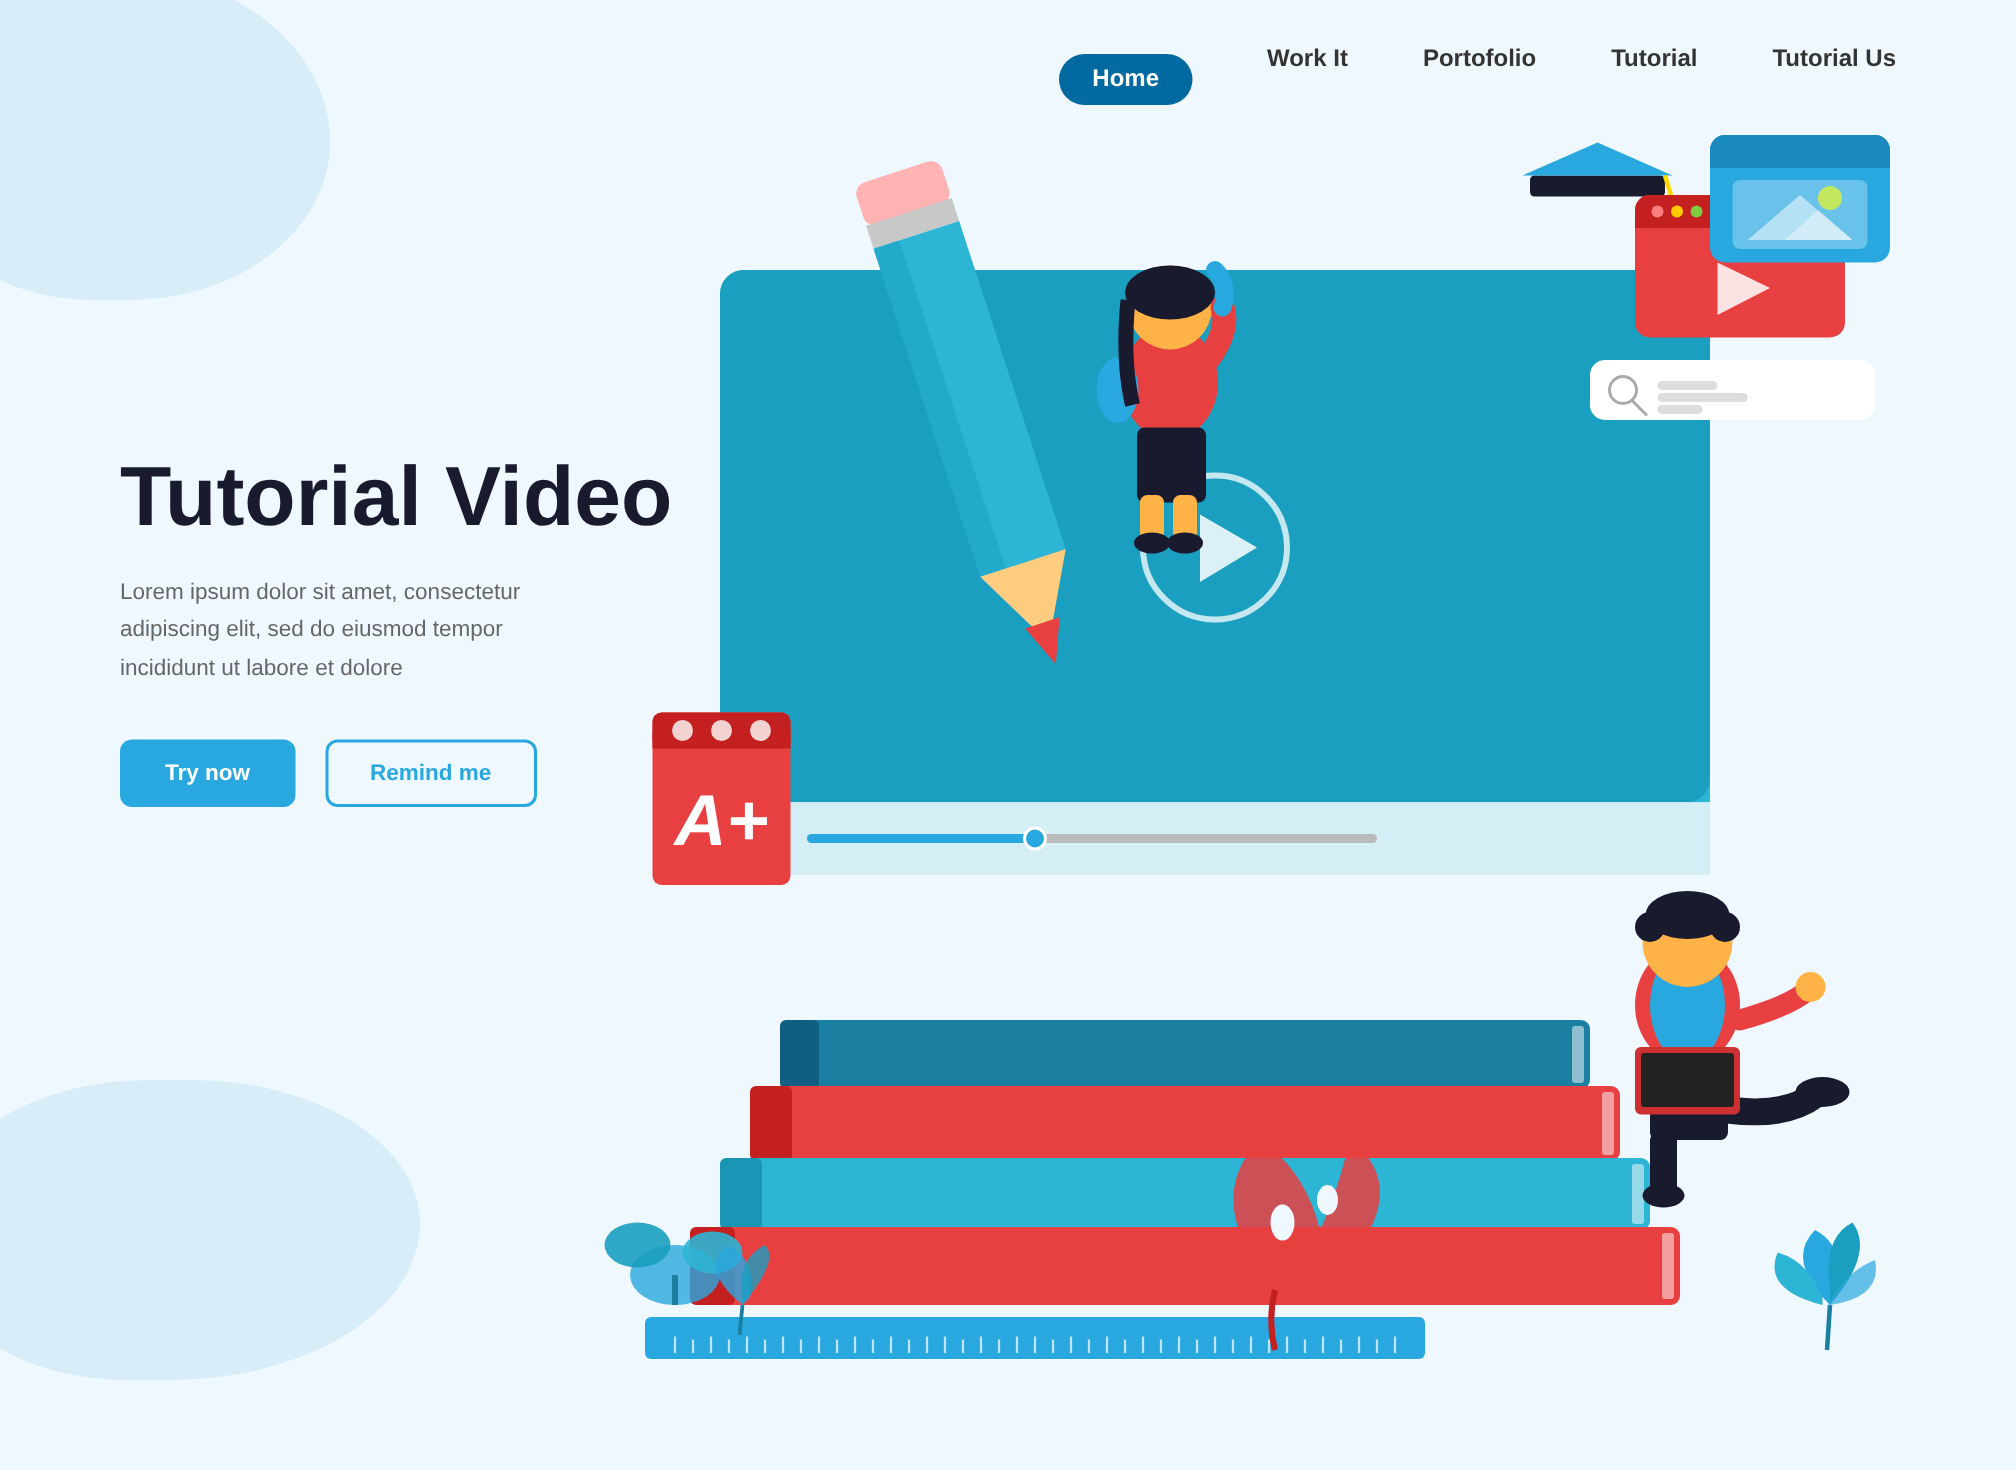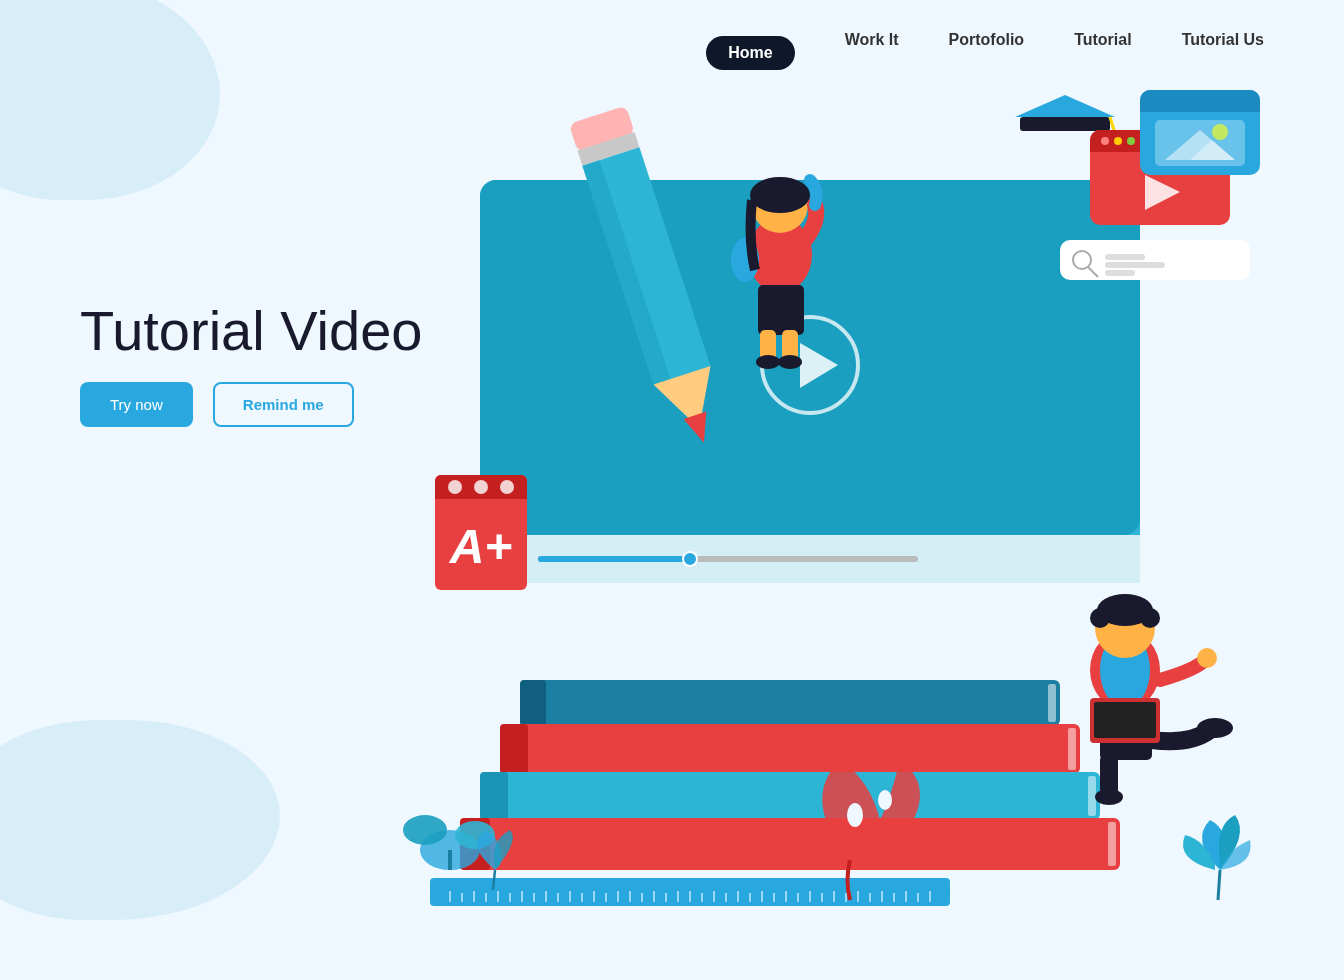--- a/index.html
+++ b/index.html
@@ -47,38 +47,38 @@
       padding-right: 80px;
       gap: 50px;
     }
     .nav-item {
       font-size: 16px;
       color: #333;
       cursor: pointer;
       font-weight: 700;
     }
     .nav-item.active {
-      background: #0f172a;
+      background: #0369a1;
       color: white;
       padding: 8px 22px;
       border-radius: 25px;
       font-weight: 600;
       margin-top: 25px;
     }
 
     
     .left-content {
       position: absolute;
       top: 300px;
       left: 80px;
       width: 380px;
     }
     .hero-title {
       font-size: 56px;
-      font-weight: 400;
+      font-weight: 700;
       color: #1a1a2e;
       line-height: 1.1;
       margin-bottom: 20px;
     }
     .hero-desc {
       font-size: 15px;
       color: #666;
       line-height: 1.7;
       margin-bottom: 35px;
       max-width: 300px;
@@ -88,21 +88,21 @@
       gap: 20px;
       align-items: center;
     }
     .btn-primary {
       background: #29a8e0;
       color: white;
       border: none;
       padding: 14px 30px;
       border-radius: 8px;
       font-size: 15px;
-      font-weight: 400;
+      font-weight: 700;
       cursor: pointer;
     }
     .btn-secondary {
       background: transparent;
       color: #29a8e0;
       border: 2px solid #29a8e0;
       padding: 12px 28px;
       border-radius: 8px;
       font-size: 15px;
       font-weight: 600;
@@ -127,20 +127,21 @@
 <nav>
   <div class="nav-item active">Home</div>
   <div class="nav-item">Work It</div>
   <div class="nav-item">Portofolio</div>
   <div class="nav-item">Tutorial</div>
   <div class="nav-item">Tutorial Us</div>
 </nav>
 
 <div class="left-content">
   <h1 class="hero-title">Tutorial Video</h1>
+  <p class="hero-desc">Lorem ipsum dolor sit amet, consectetur adipiscing elit, sed do eiusmod tempor incididunt ut labore et dolore</p>
   <div class="btn-group">
     <button class="btn-primary">Try now</button>
     <button class="btn-secondary">Remind me</button>
   </div>
 </div>
 
 <svg class="main-svg" viewBox="0 0 900 860" xmlns="http://www.w3.org/2000/svg">
 
   <rect x="100" y="100" width="660" height="400" rx="16" ry="16" fill="#2db5d5"></rect>
 

